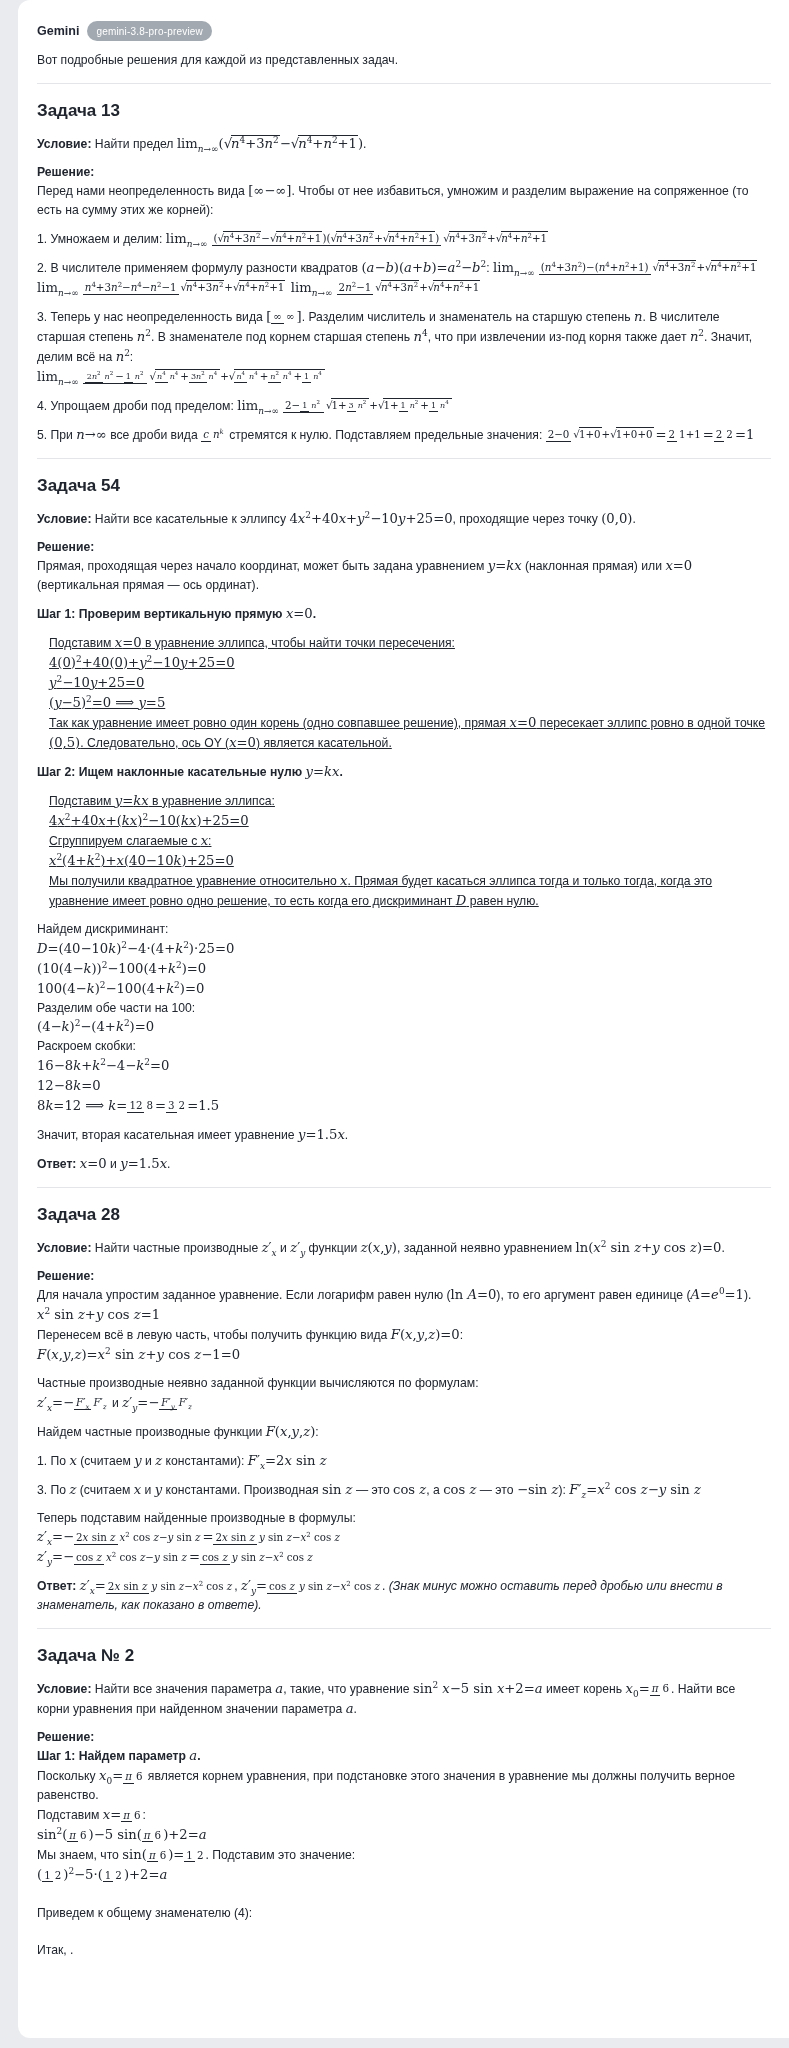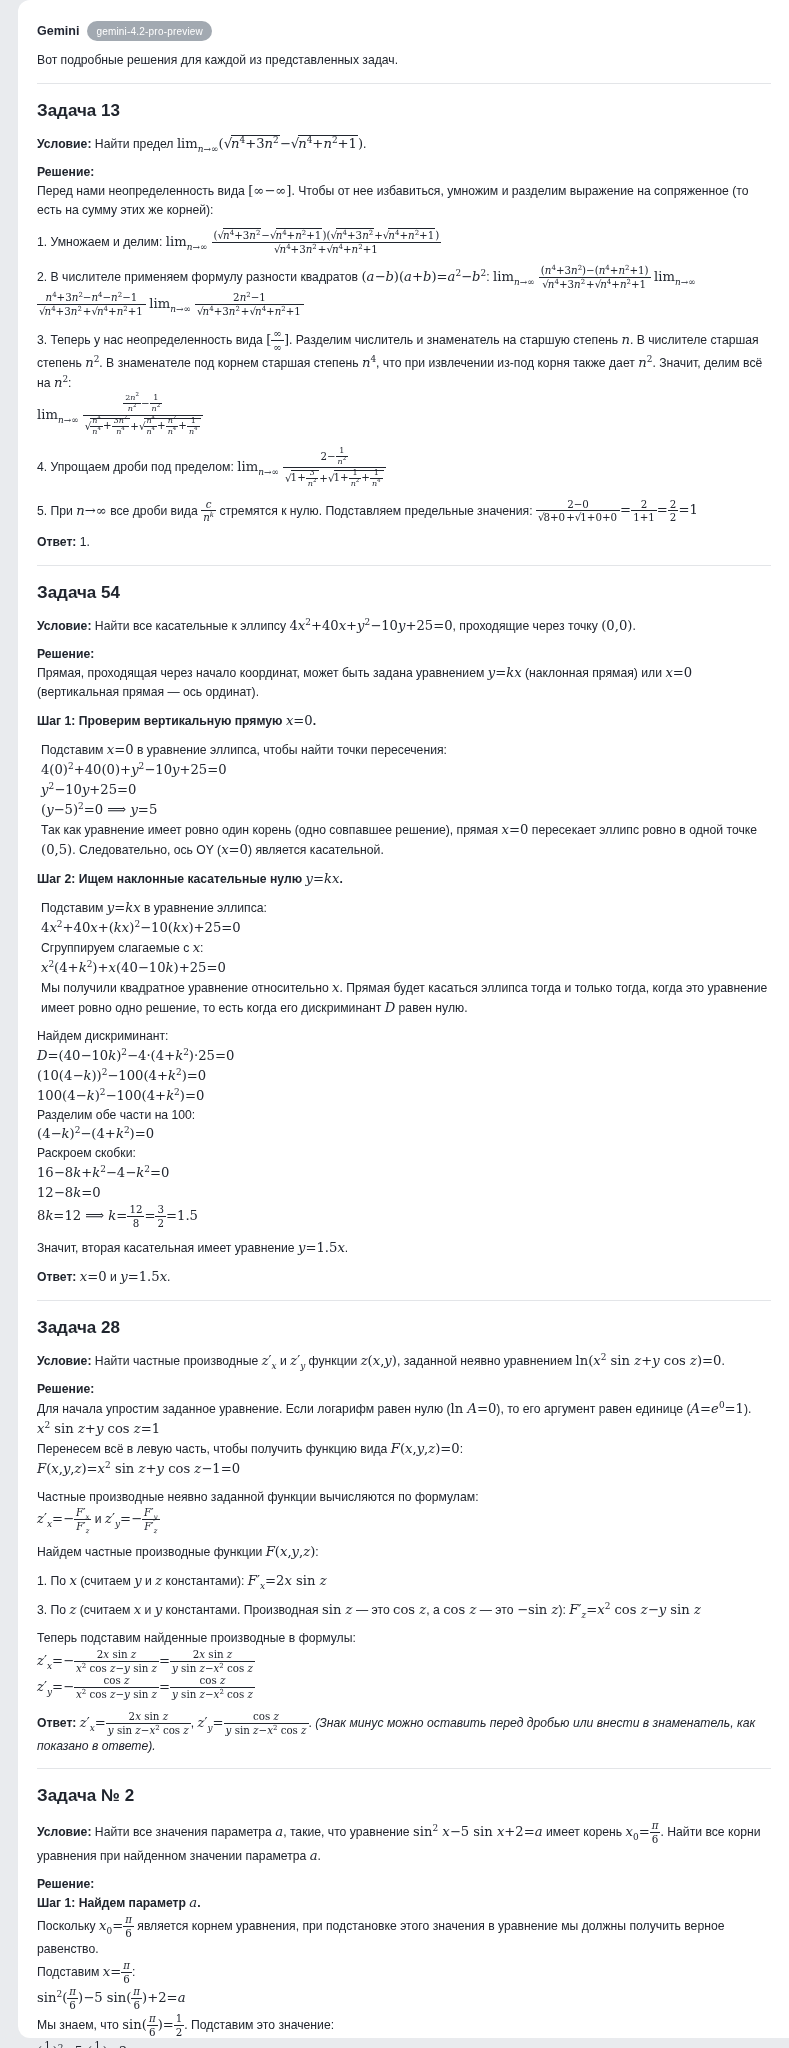--- a/index.html
+++ b/index.html
@@ -21,50 +21,50 @@
   .msg-header{display:flex;align-items:center;gap:8px;margin-bottom:5px;}
   .sender{font-weight:700;font-size:12.5px;color:#1f2430;}
   .badge{
     background:#a2a9b1;color:#ffffff;border-radius:12px;
     font-size:10px;padding:2.5px 9px;letter-spacing:.2px;
   }
   .intro{margin:10px 0 4px 0;}
   hr.divider{border:none;border-top:1px solid #e3e5e8;margin:13px 0;}
   .task-title{font-weight:700;font-size:17px;margin:14px 0 10px 0;}
   .blk{margin:9px 0;}
-  .blk.tight{margin:2px 0 9px 4px;}
+  .blk.tight{margin:2px 0 9px 12px;text-decoration:underline;}
   .blk b{font-weight:700;text-align:right;}
   .blk i.note, .blk.italic-note{font-style:italic;}
 
   
   .math{
     font-family:"DejaVu Serif","Liberation Serif",serif;
     font-size:1.08em;font-style:normal;white-space:normal;
   }
   .math .vr{font-style:italic;}
   .math .fn{font-style:normal;}
   .math sup,.math sub{line-height:0;font-size:0.68em;}
   .frac{
-    display:inline-flex;flex-direction:column;text-align:center;
+    display:inline-flex;text-align:center;
     vertical-align:middle;font-size:0.78em;line-height:1.25;
   }
   .frac .fnum{border-bottom:1px solid currentColor;padding:0 2px;}
   .frac .fden{padding:0 2px;}
   .sqrt .rad{letter-spacing:-1px;}
   .sqrt .vinc{border-top:1px solid currentColor;padding-right:1px;}
 </style>
 </head>
 <body>
 
 <div class="page">
   <div class="card">
 
     <div class="msg-header">
       <span class="sender">Gemini</span>
-      <span class="badge">gemini-4.2-pro-preview</span>
+      <span class="badge">gemini-3.8-pro-preview</span>
     </div>
 
     <div class="intro">Вот подробные решения для каждой из представленных задач.</div>
 
     <div id="content">
         <hr class="divider">
         <div class="task-title">Задача 13</div>
         <div class="blk"><b>Условие:</b> Найти предел <span class="math"><span class="fn">lim</span><sub><span class="vr">n</span>→∞</sub>(<span class="sqrt"><span class="rad">√</span><span class="vinc"><span class="vr">n</span><sup>4</sup>+3<span class="vr">n</span><sup>2</sup></span></span>−<span class="sqrt"><span class="rad">√</span><span class="vinc"><span class="vr">n</span><sup>4</sup>+<span class="vr">n</span><sup>2</sup>+1</span></span>)</span>.</div>
         <div class="blk"><b>Решение:</b><br>Перед нами неопределенность вида <span class="math">[∞−∞]</span>. Чтобы от нее избавиться, умножим и разделим выражение на сопряженное (то есть на сумму этих же корней):</div>
         <div class="blk">1.  Умножаем и делим: <span class="math"><span class="fn">lim</span><sub><span class="vr">n</span>→∞</sub> <span class="frac">
@@ -123,29 +123,28 @@
                     </span>+<span class="frac">
                       <span class="fnum">1</span>
                       <span class="fden"><span class="vr">n</span><sup>4</sup></span>
                     </span></span></span></span>
             </span></span></div>
         <div class="blk">5.  При <span class="math"><span class="vr">n</span>→∞</span> все дроби вида <span class="math"><span class="frac">
               <span class="fnum"><span class="vr">c</span></span>
               <span class="fden"><span class="vr">n</span><sup><span class="vr">k</span></sup></span>
             </span></span> стремятся к нулю. Подставляем предельные значения: <span class="math"><span class="frac">
               <span class="fnum">2−0</span>
-              <span class="fden"><span class="sqrt"><span class="rad">√</span><span class="vinc">8+0</span></span>+<span class="sqrt"><span class="rad">√</span><span class="vinc">1+0+0</span></span></span>
+              <span class="fden"><span class="sqrt"><span class="rad">√</span><span class="vinc">1+0</span></span>+<span class="sqrt"><span class="rad">√</span><span class="vinc">1+0+0</span></span></span>
             </span>=<span class="frac">
               <span class="fnum">2</span>
               <span class="fden">1+1</span>
             </span>=<span class="frac">
               <span class="fnum">2</span>
               <span class="fden">2</span>
             </span>=1</span></div>
-        <div class="blk"><b>Ответ:</b> 1.</div>
         <hr class="divider">
         <div class="task-title">Задача 54</div>
         <div class="blk"><b>Условие:</b> Найти все касательные к эллипсу <span class="math">4<span class="vr">x</span><sup>2</sup>+40<span class="vr">x</span>+<span class="vr">y</span><sup>2</sup>−10<span class="vr">y</span>+25=0</span>, проходящие через точку <span class="math">(0,0)</span>.</div>
         <div class="blk"><b>Решение:</b><br>Прямая, проходящая через начало координат, может быть задана уравнением <span class="math"><span class="vr">y</span>=<span class="vr">kx</span></span> (наклонная прямая) или <span class="math"><span class="vr">x</span>=0</span> (вертикальная прямая — ось ординат).</div>
         <div class="blk"><b>Шаг 1: Проверим вертикальную прямую</b> <span class="math"><span class="vr">x</span>=0</span><b>.</b></div>
         <div class="blk tight">Подставим <span class="math"><span class="vr">x</span>=0</span> в уравнение эллипса, чтобы найти точки пересечения:<br><span class="math">4(0)<sup>2</sup>+40(0)+<span class="vr">y</span><sup>2</sup>−10<span class="vr">y</span>+25=0</span><br><span class="math"><span class="vr">y</span><sup>2</sup>−10<span class="vr">y</span>+25=0</span><br><span class="math">(<span class="vr">y</span>−5)<sup>2</sup>=0 ⟹ <span class="vr">y</span>=5</span><br>Так как уравнение имеет ровно один корень (одно совпавшее решение), прямая <span class="math"><span class="vr">x</span>=0</span> пересекает эллипс ровно в одной точке <span class="math">(0,5)</span>. Следовательно, ось OY (<span class="math"><span class="vr">x</span>=0</span>) является касательной.</div>
         <div class="blk"><b>Шаг 2: Ищем наклонные касательные нулю</b> <span class="math"><span class="vr">y</span>=<span class="vr">kx</span></span><b>.</b></div>
         <div class="blk tight">Подставим <span class="math"><span class="vr">y</span>=<span class="vr">kx</span></span> в уравнение эллипса:<br><span class="math">4<span class="vr">x</span><sup>2</sup>+40<span class="vr">x</span>+(<span class="vr">kx</span>)<sup>2</sup>−10(<span class="vr">kx</span>)+25=0</span><br>Сгруппируем слагаемые с <span class="math"><span class="vr">x</span></span>:<br><span class="math"><span class="vr">x</span><sup>2</sup>(4+<span class="vr">k</span><sup>2</sup>)+<span class="vr">x</span>(40−10<span class="vr">k</span>)+25=0</span><br>Мы получили квадратное уравнение относительно <span class="math"><span class="vr">x</span></span>. Прямая будет касаться эллипса тогда и только тогда, когда это уравнение имеет ровно одно решение, то есть когда его дискриминант <span class="math"><span class="vr">D</span></span> равен нулю.</div>
         <div class="blk">Найдем дискриминант:<br><span class="math"><span class="vr">D</span>=(40−10<span class="vr">k</span>)<sup>2</sup>−4·(4+<span class="vr">k</span><sup>2</sup>)·25=0</span><br><span class="math">(10(4−<span class="vr">k</span>))<sup>2</sup>−100(4+<span class="vr">k</span><sup>2</sup>)=0</span><br><span class="math">100(4−<span class="vr">k</span>)<sup>2</sup>−100(4+<span class="vr">k</span><sup>2</sup>)=0</span><br>Разделим обе части на 100:<br><span class="math">(4−<span class="vr">k</span>)<sup>2</sup>−(4+<span class="vr">k</span><sup>2</sup>)=0</span><br>Раскроем скобки:<br><span class="math">16−8<span class="vr">k</span>+<span class="vr">k</span><sup>2</sup>−4−<span class="vr">k</span><sup>2</sup>=0</span><br><span class="math">12−8<span class="vr">k</span>=0</span><br><span class="math">8<span class="vr">k</span>=12 ⟹ <span class="vr">k</span>=<span class="frac">
               <span class="fnum">12</span>

